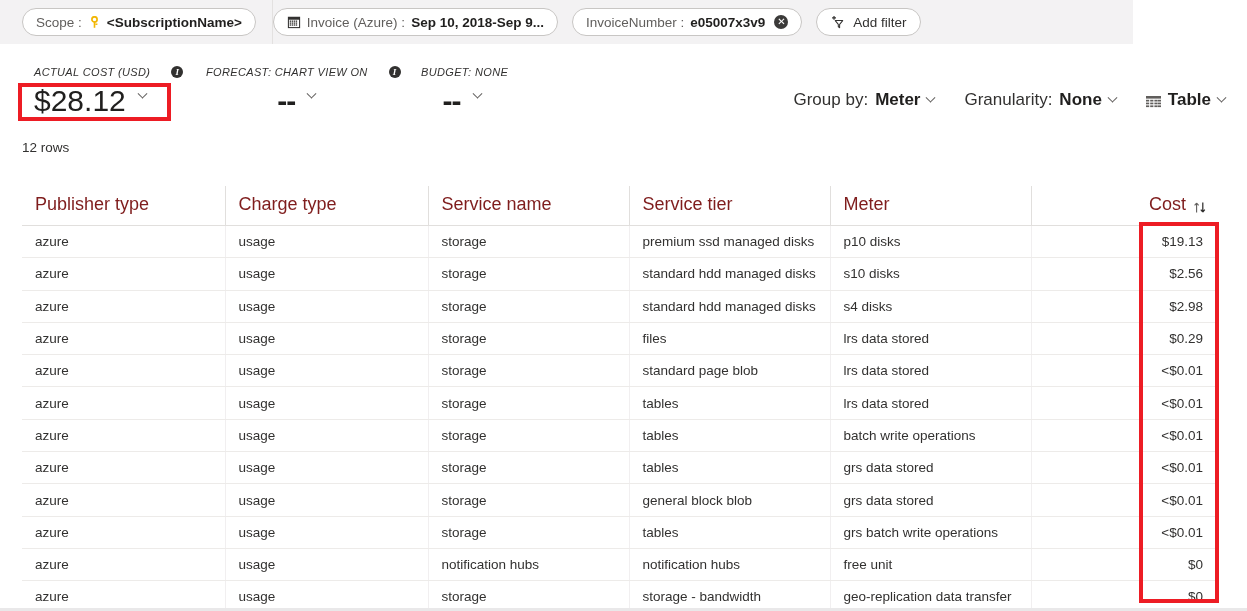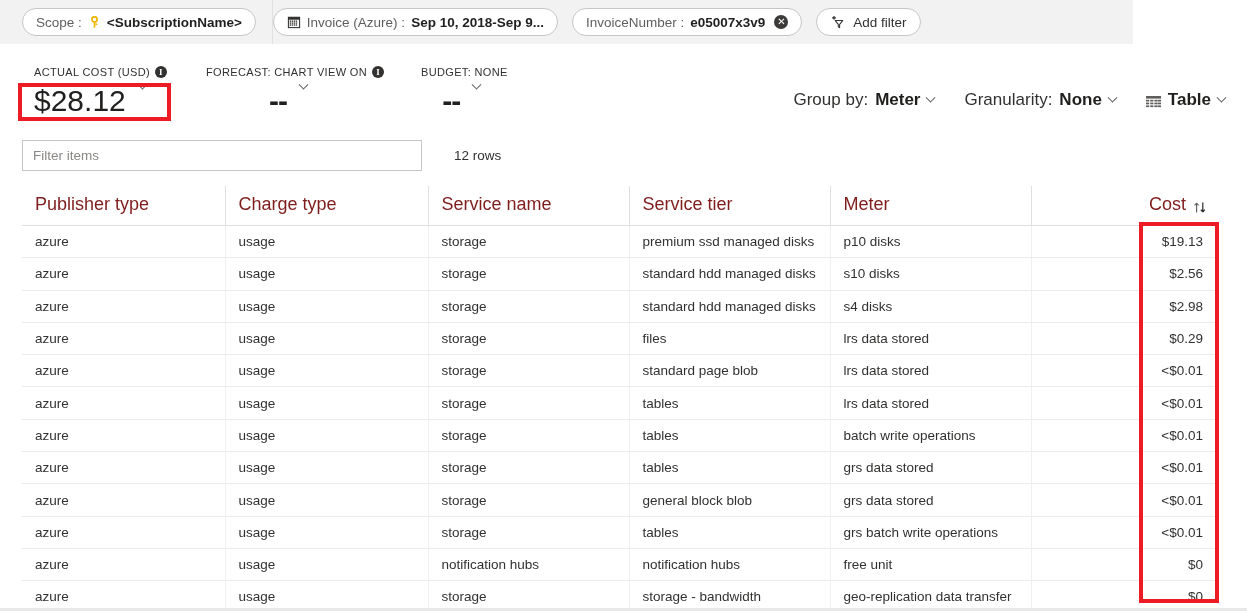--- a/index.html
+++ b/index.html
@@ -54,30 +54,31 @@
     background:#3b3a39; color:#fff; font-size:10px; line-height:1;
     margin-left:3px; cursor:pointer;
   }
   .pill-gap { width: 14px; }
 
   
   .kpis { position: absolute; left: 0; top: 44px; width: 1247px; height: 84px; }
   .kpi { position: absolute; }
   .kpi-label {
     font-size: 11px; letter-spacing: .35px; color: #323130;
-    text-transform: uppercase; display: flex; align-items: center; gap: 5px;
+    text-transform: uppercase; display: flex; align-items: center; gap: 21px;
     white-space: nowrap;
+    font-style: italic;
   }
   .info-icon {
     display:inline-flex; align-items:center; justify-content:center;
     width:12px; height:12px; border-radius:50%;
     background:#323130; color:#fff; font-size:9px; font-weight:bold;
     font-family:"Liberation Serif", serif; line-height:1;
   }
-  .kpi-value { font-size: 30px; color: #201f1e; display:flex; align-items:flex-start; gap:13px; white-space:nowrap; }
+  .kpi-value { font-size: 30px; color: #201f1e; display:flex; align-items:center; gap:13px; white-space:nowrap; }
   .kpi-value .dash { font-size: 30px; font-weight: bold; letter-spacing: -1px; }
   .kpi-value .chev { margin-bottom: 9px; }
 
   .redbox-kpi {
     position: absolute; left: 18px; top: 83px; width: 153px; height: 38px;
     border: 4px solid #ed1c24; pointer-events: none;
   }
 
   
   .rightctl {
@@ -264,21 +265,20 @@
               <rect x="11.9" y="9.4" width="3.1" height="1.7"></rect>
           </g>
         </svg>
       </span>
       <span class="v">Table</span>
       <span class="chev small"></span>
     </div>
   </div>
 
   <div class="filterrow">
-    <input class="filter-input" type="text" placeholder="Filter items" style="">
     <span class="rowcount">12 rows</span>
   </div>
 
   <div class="tbl">
     <table>
       <colgroup>
         <col style="width:203px">
           <col style="width:203px">
           <col style="width:201px">
         <col style="width:201px">

